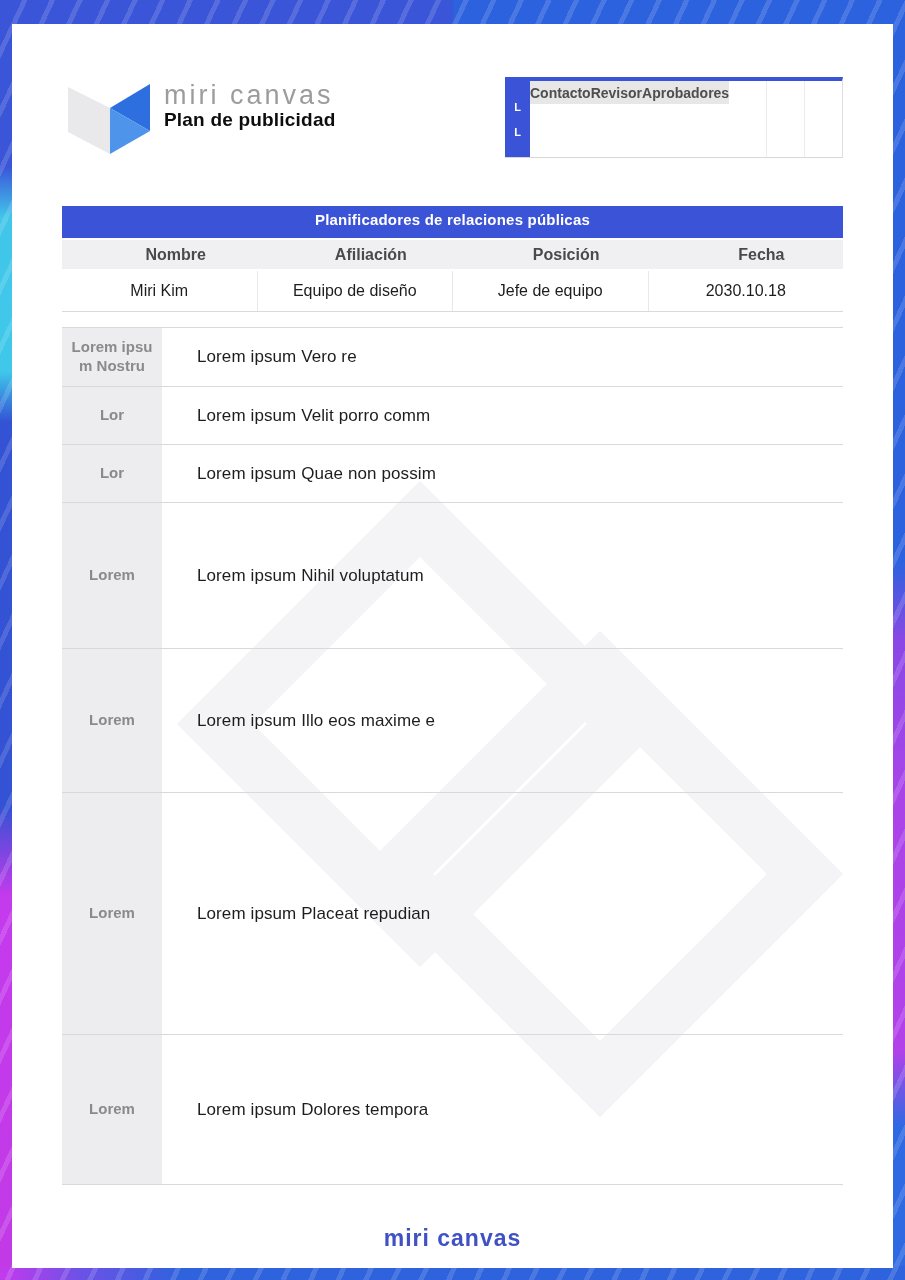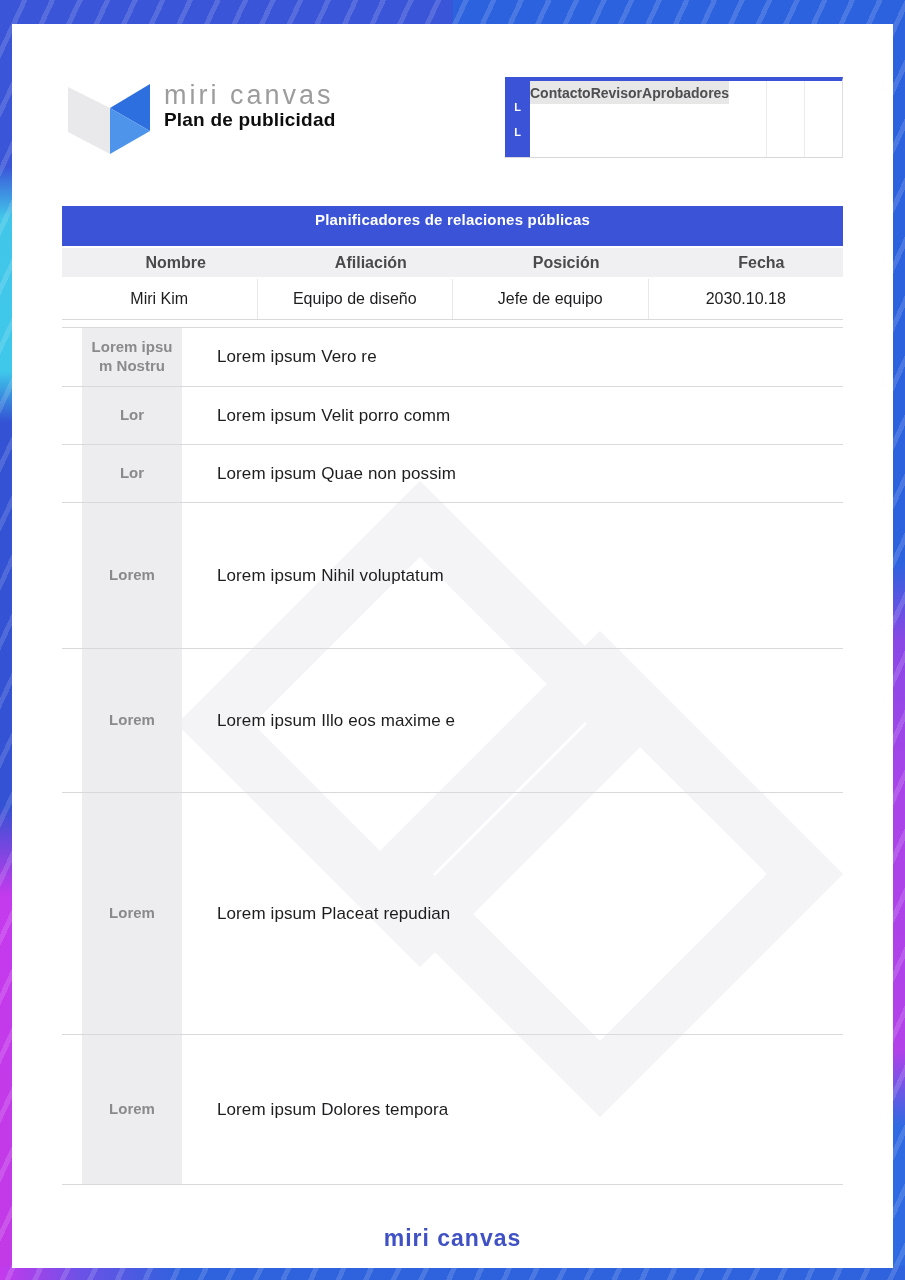--- a/index.html
+++ b/index.html
@@ -56,21 +56,21 @@
   }
   .approval-grid{flex:1;display:flex;flex-direction:row;}
   .approval-heads{display:flex;height:23px;background:#e7e7e8;}
   .approval-head{flex:1;display:flex;align-items:center;justify-content:center;
     font-size:14px;font-weight:bold;color:#4e4e50;}
   .approval-cells{flex:1;display:flex;background:#fff;}
   .approval-cell{flex:1;}
   .approval-cell + .approval-cell{border-left:1px solid #ececee;}
   
   .main-table{position:absolute;left:50px;top:182px;width:781px;z-index:2;}
-  .mt-title{height:40px;line-height:27px;background:var(--accent);color:#fff;
+  .mt-title{height:32px;line-height:27px;background:var(--accent);color:#fff;
     text-align:center;font-size:15px;font-weight:bold;letter-spacing:0.2px;}
   .mt-heads{display:flex;height:31px;background:var(--header-bg);border-top:2px solid #fff;}
   .mt-head{flex:1;display:flex;align-items:center;justify-content:center;
     font-size:16px;font-weight:bold;color:var(--head-text);padding-left:32px;}
   .mt-row{display:flex;height:43px;border-top:2px solid #fff;border-bottom:1px solid var(--border);}
   .mt-cell{flex:1;display:flex;align-items:center;justify-content:center;
     font-size:16px;color:var(--text-dark);}
   .mt-cell + .mt-cell{border-left:1px solid var(--border-light);}
   
   .schedule{position:absolute;left:50px;top:303px;width:781px;border-top:1px solid var(--border);z-index:1;}
@@ -79,21 +79,21 @@
   .srow:nth-of-type(2){height:58px;}
   .srow:nth-of-type(3){height:58px;}
   .srow:nth-of-type(4){height:146px;}
   .srow:nth-of-type(5){height:144px;}
   .srow:nth-of-type(6){height:242px;}
   .srow:nth-of-type(7){height:150px;}
   .srow-label{
     width:100px;background:var(--label-bg);
     display:flex;align-items:center;justify-content:center;text-align:center;
     font-size:15px;font-weight:bold;color:var(--text-gray);
-    word-break:break-all;line-height:1.25;padding:0 3px;margin-left:20px;
+    word-break:break-all;line-height:1.25;padding:0 3px;
   }
   .srow-content{
     flex:1;display:flex;align-items:center;padding-left:35px;
     font-size:17px;color:var(--text-dark);letter-spacing:0.1px;text-align:center;
   }
   
   .doc-footer{position:absolute;left:0;right:0;bottom:16px;text-align:center;z-index:2;}
   .footer-brand{font-size:23px;font-weight:bold;color:var(--footer-blue);letter-spacing:1px;}
 </style>
 </head>

